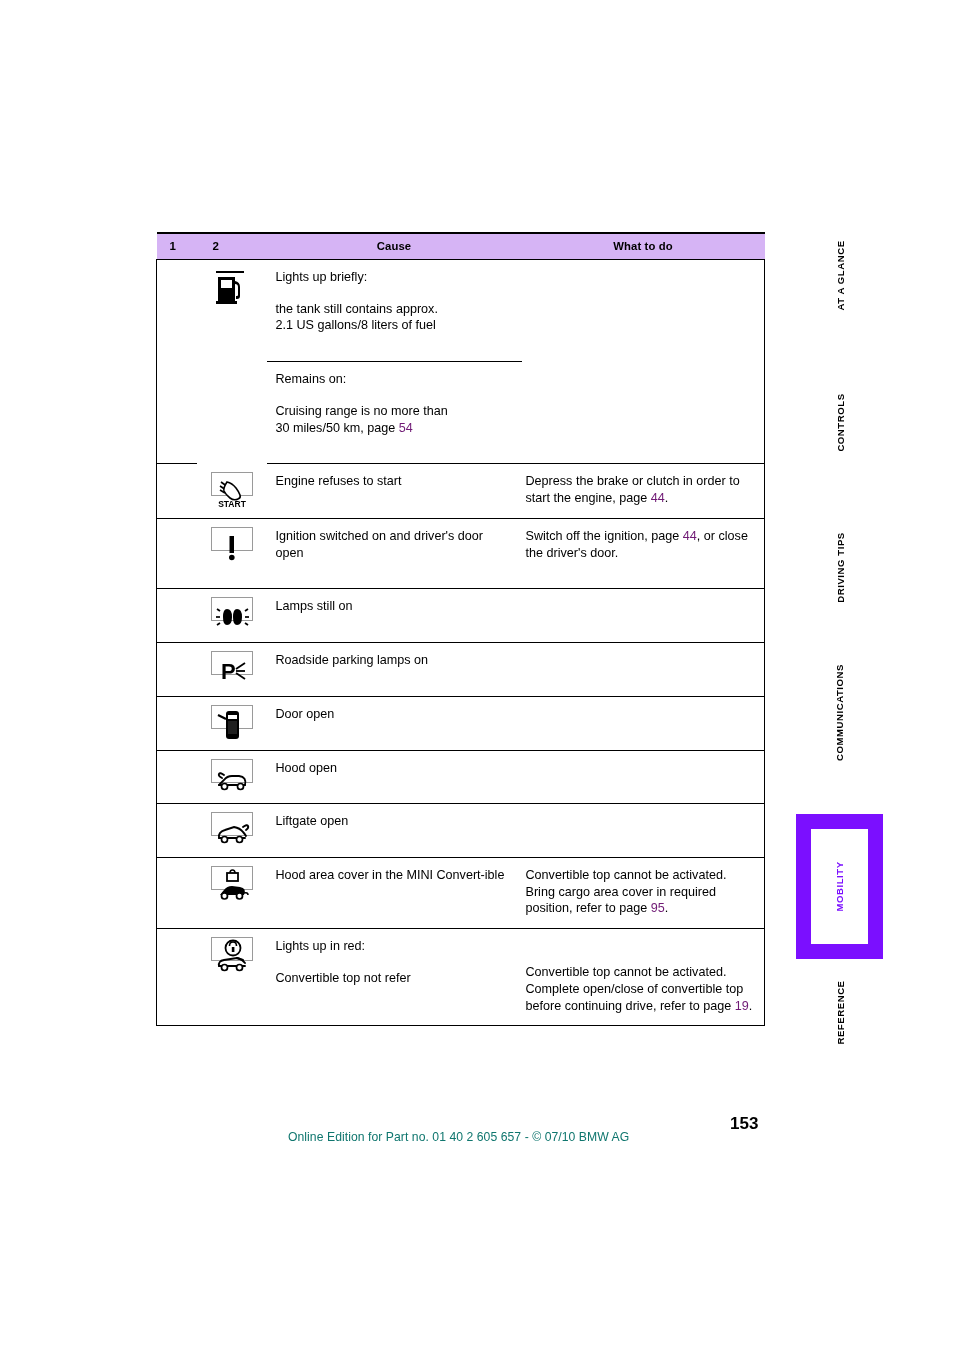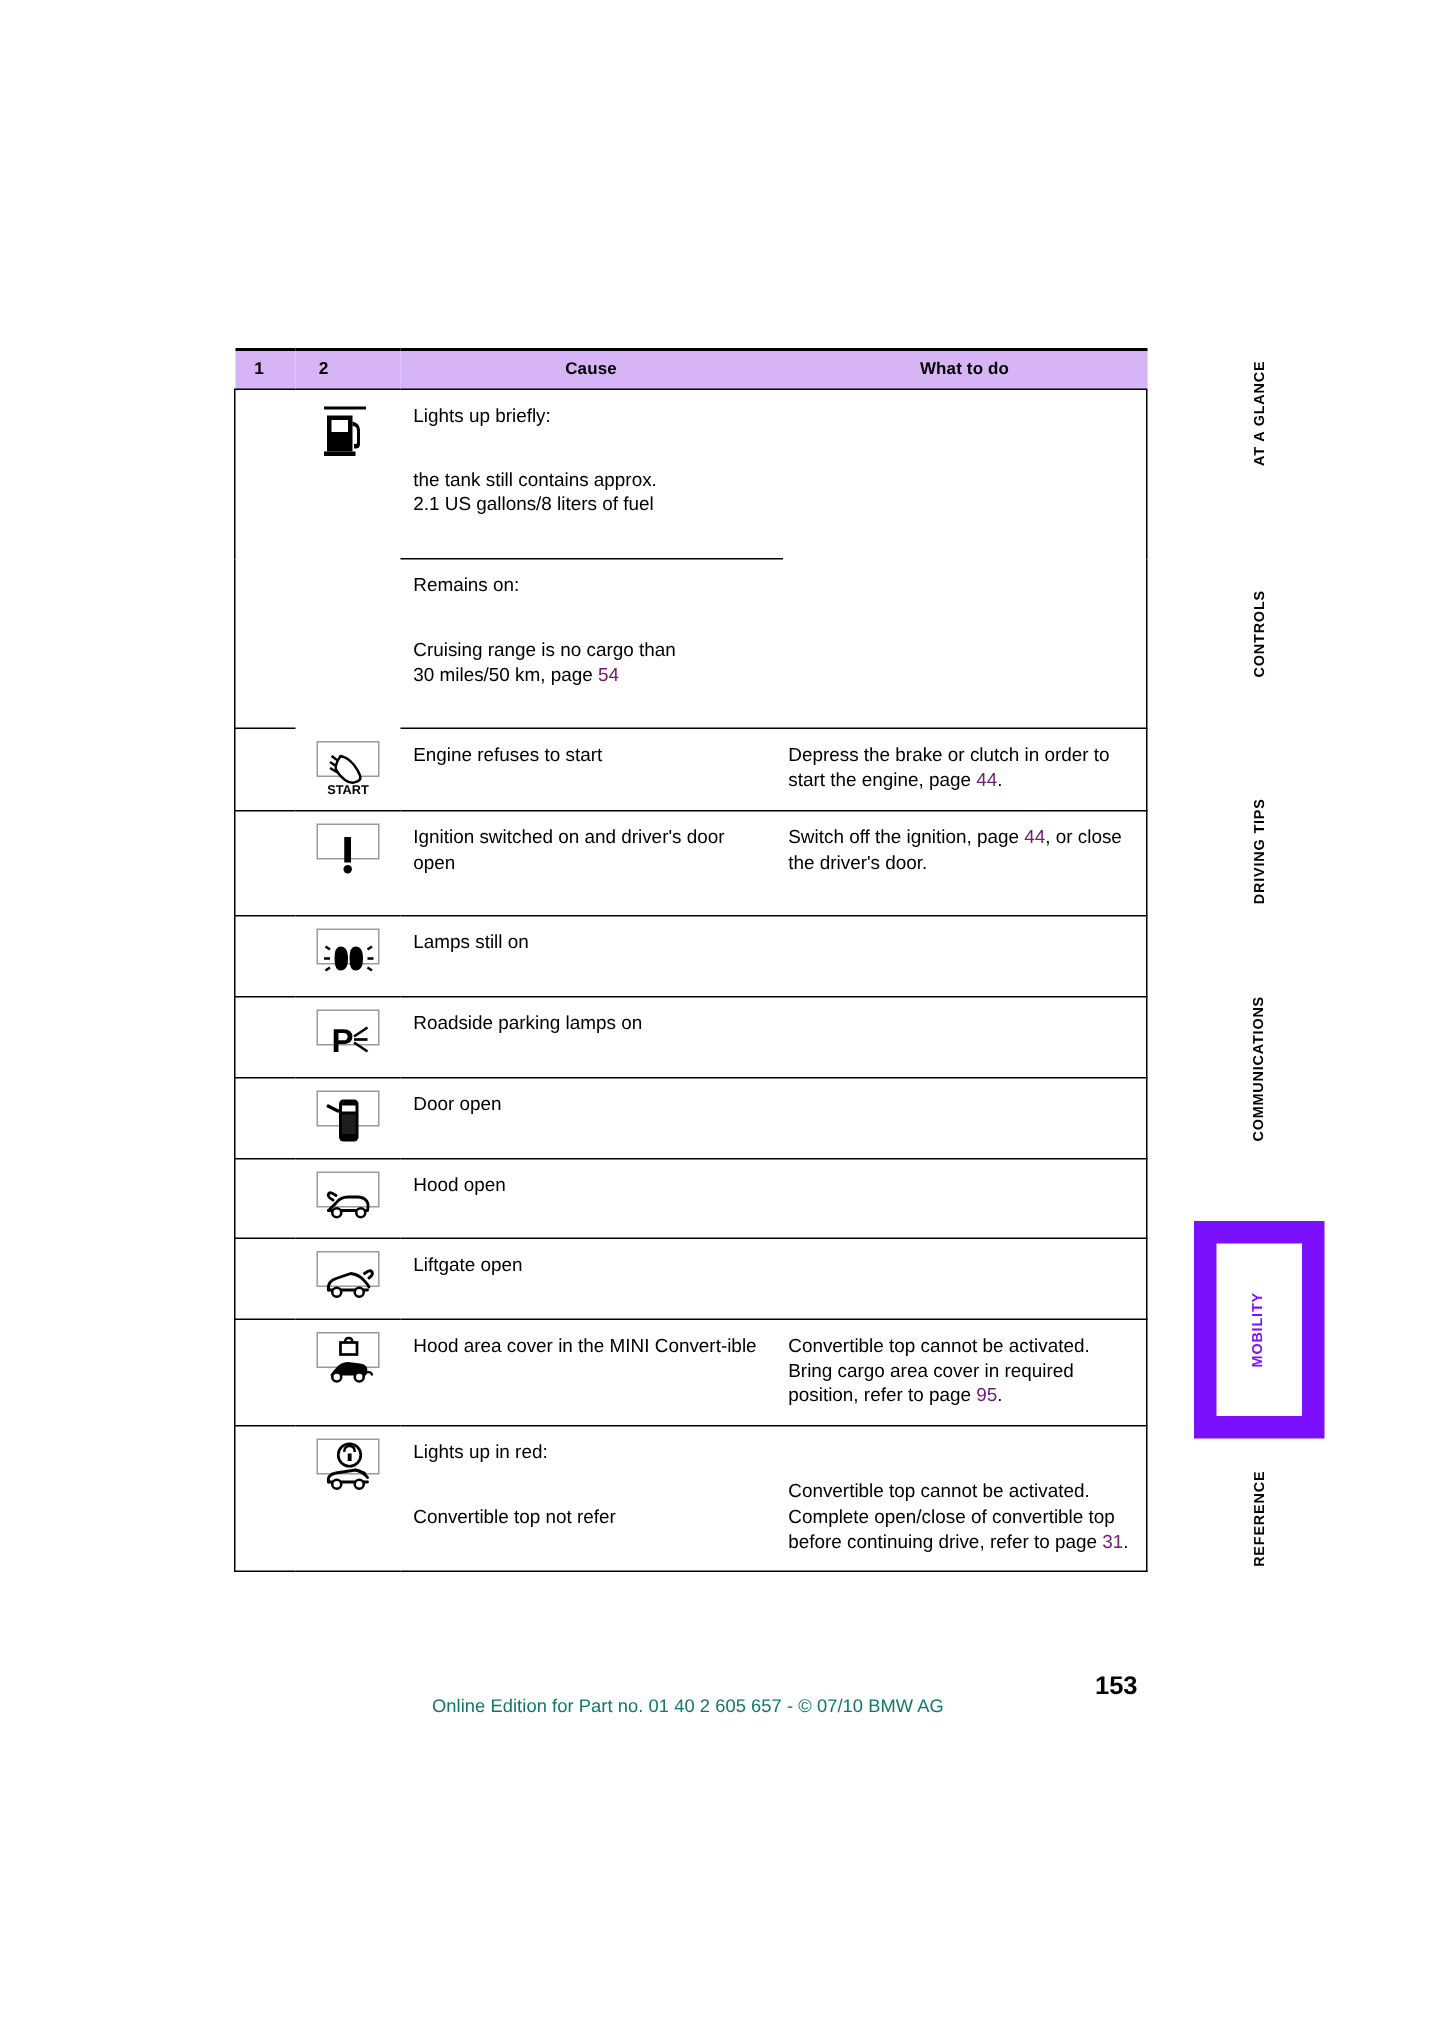--- a/index.html
+++ b/index.html
@@ -75,21 +75,21 @@
     line-height: 1.33;
   }
   td.iconcell {
     text-align: center;
     padding-top: 8px;
     padding-bottom: 8px;
   }
   .pgref { color: #701a75; }
 
   .celltext p { margin: 0; }
-  .celltext p + p { margin-top: 26px; }
+  .celltext p + p { margin-top: 15px; }
 
   
   .ibox {
     width: 42px;
     height: 24px;
     border: 1px solid #9a9a9a;
     display: inline-block;
     position: relative;
     background: #fff;
     box-sizing: border-box;
@@ -204,21 +204,21 @@
         </div>
       </td>
       <td class="todo side-r"></td>
     </tr>
 
     <tr class="subrow">
       <td class="side-l bot"></td>
       <td class="cause sub-div-on bot">
         <div class="celltext">
           <p>Remains on:</p>
-          <p><span>Cruising range is no cargo than</span><br>
+          <p><span>Cruising range is no more than</span><br>
              <span>30 miles/50 km, page </span><span class="pgref">54</span></p>
         </div>
       </td>
       <td class="todo side-r bot"></td>
     </tr>
 
     <tr class="datarow">
       <td class="side-l"></td>
       <td class="iconcell">
         <span class="ibox">
@@ -429,21 +429,21 @@
       </td>
       <td class="cause">
         <div class="celltext">
           <p>Lights up in red:</p>
           <p>Convertible top not refer</p>
         </div>
       </td>
       <td class="todo side-r">
         <div class="celltext">
           <p style="height:26px"></p>
-          <p style="margin-top:0"><span>Convertible top cannot be activated. Complete open/close of convertible top before continuing drive, refer to page </span><span class="pgref">31</span><span>.</span></p>
+          <p style="margin-top:0"><span>Convertible top cannot be activated. Complete open/close of convertible top before continuing drive, refer to page </span><span class="pgref">19</span><span>.</span></p>
         </div>
       </td>
     </tr>
 
   </tbody>
 </table>
 </div>
 
 <div class="sidetabs">
   <div class="stab" style="top:38px;">

